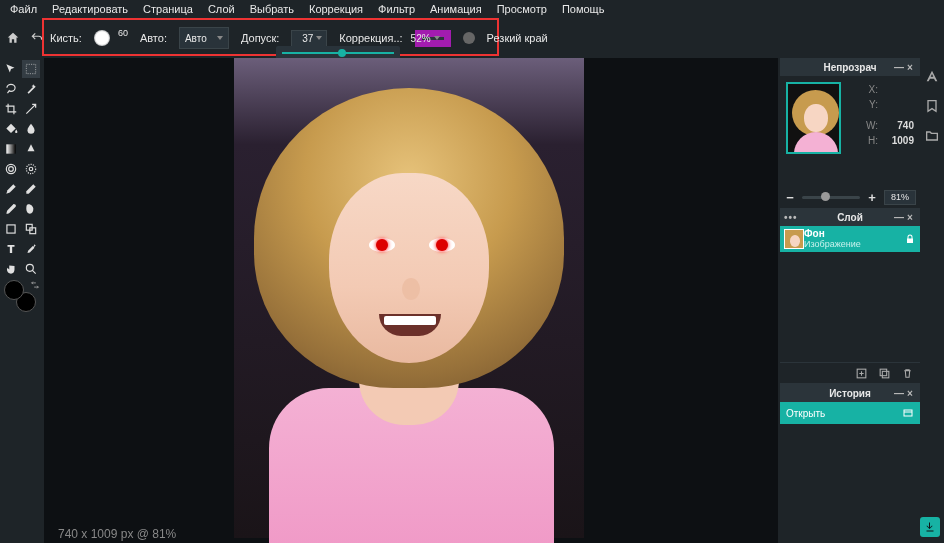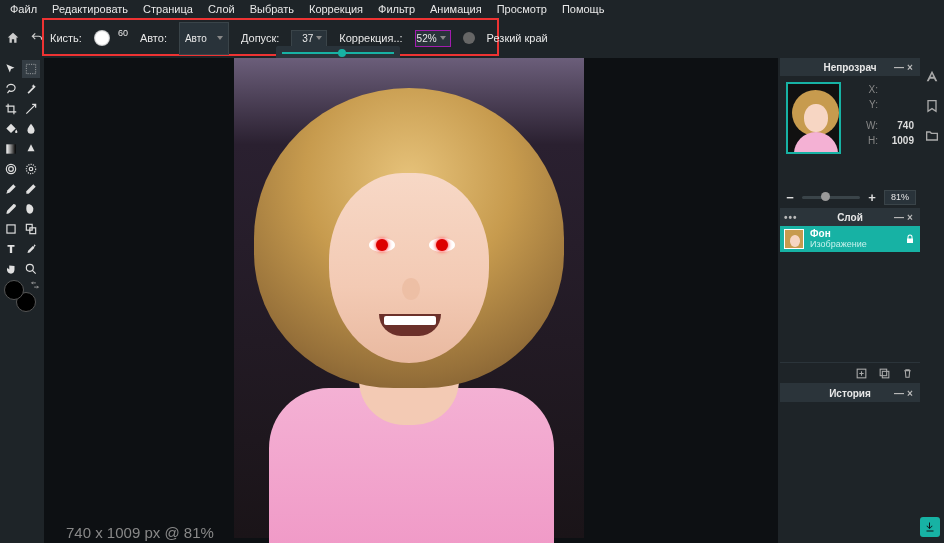--- a/index.html
+++ b/index.html
@@ -10,25 +10,25 @@
 .menubar span{cursor:pointer;font-size:11px;color:#e8e8e8}
 
 
 .optbar{height:40px;position:relative;display:flex;align-items:center;padding-left:6px;gap:10px}
 .home-ico,.undo-ico{width:14px;height:14px;color:#ccc;cursor:pointer}
 .hl-box{position:absolute;left:42px;top:0;width:457px;height:38px;border:2px solid #e33;pointer-events:none}
 .opt-inner{position:absolute;left:50px;top:2px;height:36px;display:flex;align-items:center;gap:12px}
 .lbl{font-size:11px;color:#e8e8e8}
 .brush-pv{width:16px;height:16px;border-radius:50%;background:radial-gradient(circle,#fff 0%,#fff 55%,rgba(255,255,255,0) 100%)}
 .brush-sz{font-size:9px;color:#e8e8e8;position:relative;top:-5px;margin-left:-4px}
-.drop{background:#29333a;border:1px solid #3a4449;height:33px;display:flex;align-items:center;padding:0 5px;min-width:50px;justify-content:space-between;cursor:pointer;font-size:10px;color:#e8e8e8}
+.drop{background:#29333a;border:1px solid #3a4449;height:22px;display:flex;align-items:center;padding:0 5px;min-width:50px;justify-content:space-between;cursor:pointer;font-size:10px;color:#e8e8e8}
 .drop .car{width:0;height:0;border-left:3px solid transparent;border-right:3px solid transparent;border-top:4px solid #888}
 .numbox{background:#29333a;border:1px solid #3a4449;height:17px;width:36px;display:flex;align-items:center;justify-content:flex-end;padding:0 4px;font-size:10px;color:#e8e8e8;cursor:pointer}
 .numbox .car{margin-left:3px;width:0;height:0;border-left:3px solid transparent;border-right:3px solid transparent;border-top:4px solid #888}
-.numbox-act{border:1px solid #a21caf}
+.numbox-act{border:7px solid #a21caf}
 .toggle-off{width:12px;height:12px;border-radius:50%;background:#666;cursor:pointer}
 .slider-opt{position:absolute;left:276px;top:28px;width:124px;height:14px;display:flex;align-items:center;background:#29333a;border-radius:2px}
 .slider-opt .track{position:absolute;left:6px;right:6px;height:2px;background:#17b2a4}
 .slider-opt .knob{position:absolute;left:62px;width:8px;height:8px;border-radius:50%;background:#17b2a4}
 
 
 .tools{position:absolute;left:0;top:58px;width:42px;background:#1e2428;display:flex;flex-wrap:wrap;gap:2px;padding:2px}
 .tool{width:18px;height:18px;display:flex;align-items:center;justify-content:center;color:#e0e0e0;cursor:pointer}
 .tool.sel{background:#343d44}
 .tool svg{width:14px;height:14px}
@@ -47,21 +47,21 @@
 .eye{position:absolute;width:26px;height:14px;border-radius:50%;background:#fff;top:180px}
 .eye.l{left:135px}.eye.r{left:195px}
 .red{position:absolute;width:12px;height:12px;border-radius:50%;background:#d00;top:181px;box-shadow:0 0 4px #f00}
 .red.l{left:142px}.red.r{left:202px}
 .nose{position:absolute;left:168px;top:220px;width:18px;height:22px;border-radius:50%;background:#edbfa5}
 .mouth{position:absolute;left:145px;top:256px;width:62px;height:22px;border-radius:0 0 40px 40px;background:#6b302a}
 .teeth{position:absolute;left:150px;top:258px;width:52px;height:9px;background:#fff;border-radius:2px}
 .neck{position:absolute;left:145px;top:298px;width:62px;height:45px;background:#f3cab4}
 .shirt{position:absolute;left:35px;top:330px;width:285px;height:160px;border-radius:60px 60px 0 0;background:linear-gradient(180deg,#f4b1d4 0%,#f09ac7 100%)}
 .collar{position:absolute;left:125px;top:322px;width:100px;height:45px;border-radius:0 0 60px 60px;background:#f3cab4}
-.status{position:absolute;left:22px;bottom:2px;font-size:15px;color:#888}
+.status{position:absolute;left:14px;bottom:2px;font-size:12px;color:#888}
 
 
 .dock{position:absolute;right:0;top:58px;width:166px;height:485px;background:#1e2428;display:flex}
 .side-rail{position:absolute;right:0;top:0;width:24px;height:485px;background:#1e2428;display:flex;flex-direction:column;align-items:center;gap:14px;padding-top:10px}
 .side-rail .ic{width:16px;height:16px;color:#aaa;cursor:pointer}
 .dl-btn{position:absolute;right:4px;bottom:6px;width:20px;height:20px;background:#17b2a4;border-radius:3px;display:flex;align-items:center;justify-content:center;cursor:pointer}
 .dl-btn svg{width:12px;height:12px;color:#0d1013}
 .pcol{position:absolute;right:24px;top:0;width:140px;height:485px;display:flex;flex-direction:column}
 
 .phead{height:18px;background:#2b343a;display:flex;align-items:center;justify-content:center;font-size:10px;font-weight:bold;position:relative;color:#e8e8e8}
@@ -77,21 +77,21 @@
 .nav-thumb .ms{position:absolute;left:6px;top:48px;width:44px;height:24px;border-radius:22px 22px 0 0;background:#f4b1d4}
 .nav-info{font-size:10px;color:#888;line-height:15px;text-align:right;flex:1}
 .nav-info b{color:#ddd;display:inline-block;width:30px;text-align:right;margin-left:6px}
 .nav-zoom{height:22px;display:flex;align-items:center;gap:6px;padding:0 4px}
 .zbtn{width:12px;height:12px;display:flex;align-items:center;justify-content:center;color:#ddd;cursor:pointer;font-size:13px;font-weight:bold}
 .ztrack{flex:1;height:3px;background:#3a4449;border-radius:2px;position:relative}
 .ztrack .k{position:absolute;left:33%;top:-4px;width:9px;height:9px;border-radius:50%;background:#999}
 .zbox{width:32px;height:15px;background:#29333a;border:1px solid #3a4449;display:flex;align-items:center;justify-content:center;font-size:9px;cursor:pointer}
 
 .lay-body{flex:0 0 auto;height:136px}
-.lay-row{height:26px;background:#17b2a4;display:flex;align-items:center;padding:0 4px;gap:6px;cursor:pointer}
+.lay-row{height:26px;background:#17b2a4;display:flex;align-items:center;padding:0 4px;cursor:pointer}
 .lay-th{width:20px;height:20px;background:#c79b4e;border:1px solid #fff;position:relative;overflow:hidden}
 .lay-th::after{content:"";position:absolute;left:5px;top:5px;width:10px;height:12px;border-radius:48%;background:#f7d6c3}
 .lay-txt{display:flex;flex-direction:column;line-height:10px;flex:1}
 .lay-txt .t1{font-size:10px;color:#fff;font-weight:bold}
 .lay-txt .t2{font-size:9px;color:#c6f1ec;}
 .lay-lock{width:12px;height:12px;color:#094}
 .lay-foot{height:22px;display:flex;align-items:center;justify-content:flex-end;gap:10px;padding:0 6px;border-top:1px solid #2b343a;border-bottom:1px solid #2b343a}
 .lay-foot .ic{width:13px;height:13px;color:#aaa;cursor:pointer}
 
 .hist-body{flex:1}
@@ -360,20 +360,29 @@
       <svg class="ic" viewBox="0 0 24 24" fill="none" stroke="currentColor" stroke-width="2">
           <path d="M6 7h12M9 7V5h6v2M8 7l1 12h6l1-12"></path>
         </svg>
     </div>
 
     <div class="phead">
       <span>История</span>
       <span class="mic">—</span>
       <span class="xic">×</span>
     </div>
+    <div class="hist-body">
+      <div class="hist-row">
+        <span>Открыть</span>
+        <svg class="ic" viewBox="0 0 24 24" fill="none" stroke="currentColor" stroke-width="2">
+            <rect x="4" y="6" width="16" height="12"></rect>
+            <path d="M4 10h16"></path>
+          </svg>
+      </div>
+    </div>
   </div>
 
   <div class="side-rail">
     <svg class="ic" viewBox="0 0 24 24" fill="currentColor">
         <path d="M4 20L12 4l8 16h-3l-2-4H9l-2 4H4zm6-7h4l-2-4-2 4z"></path>
       </svg>
     <svg class="ic" viewBox="0 0 24 24" fill="none" stroke="currentColor" stroke-width="2">
         <path d="M6 4h12v16l-6-4-6 4z"></path>
       </svg>
     <svg class="ic" viewBox="0 0 24 24" fill="none" stroke="currentColor" stroke-width="2">

